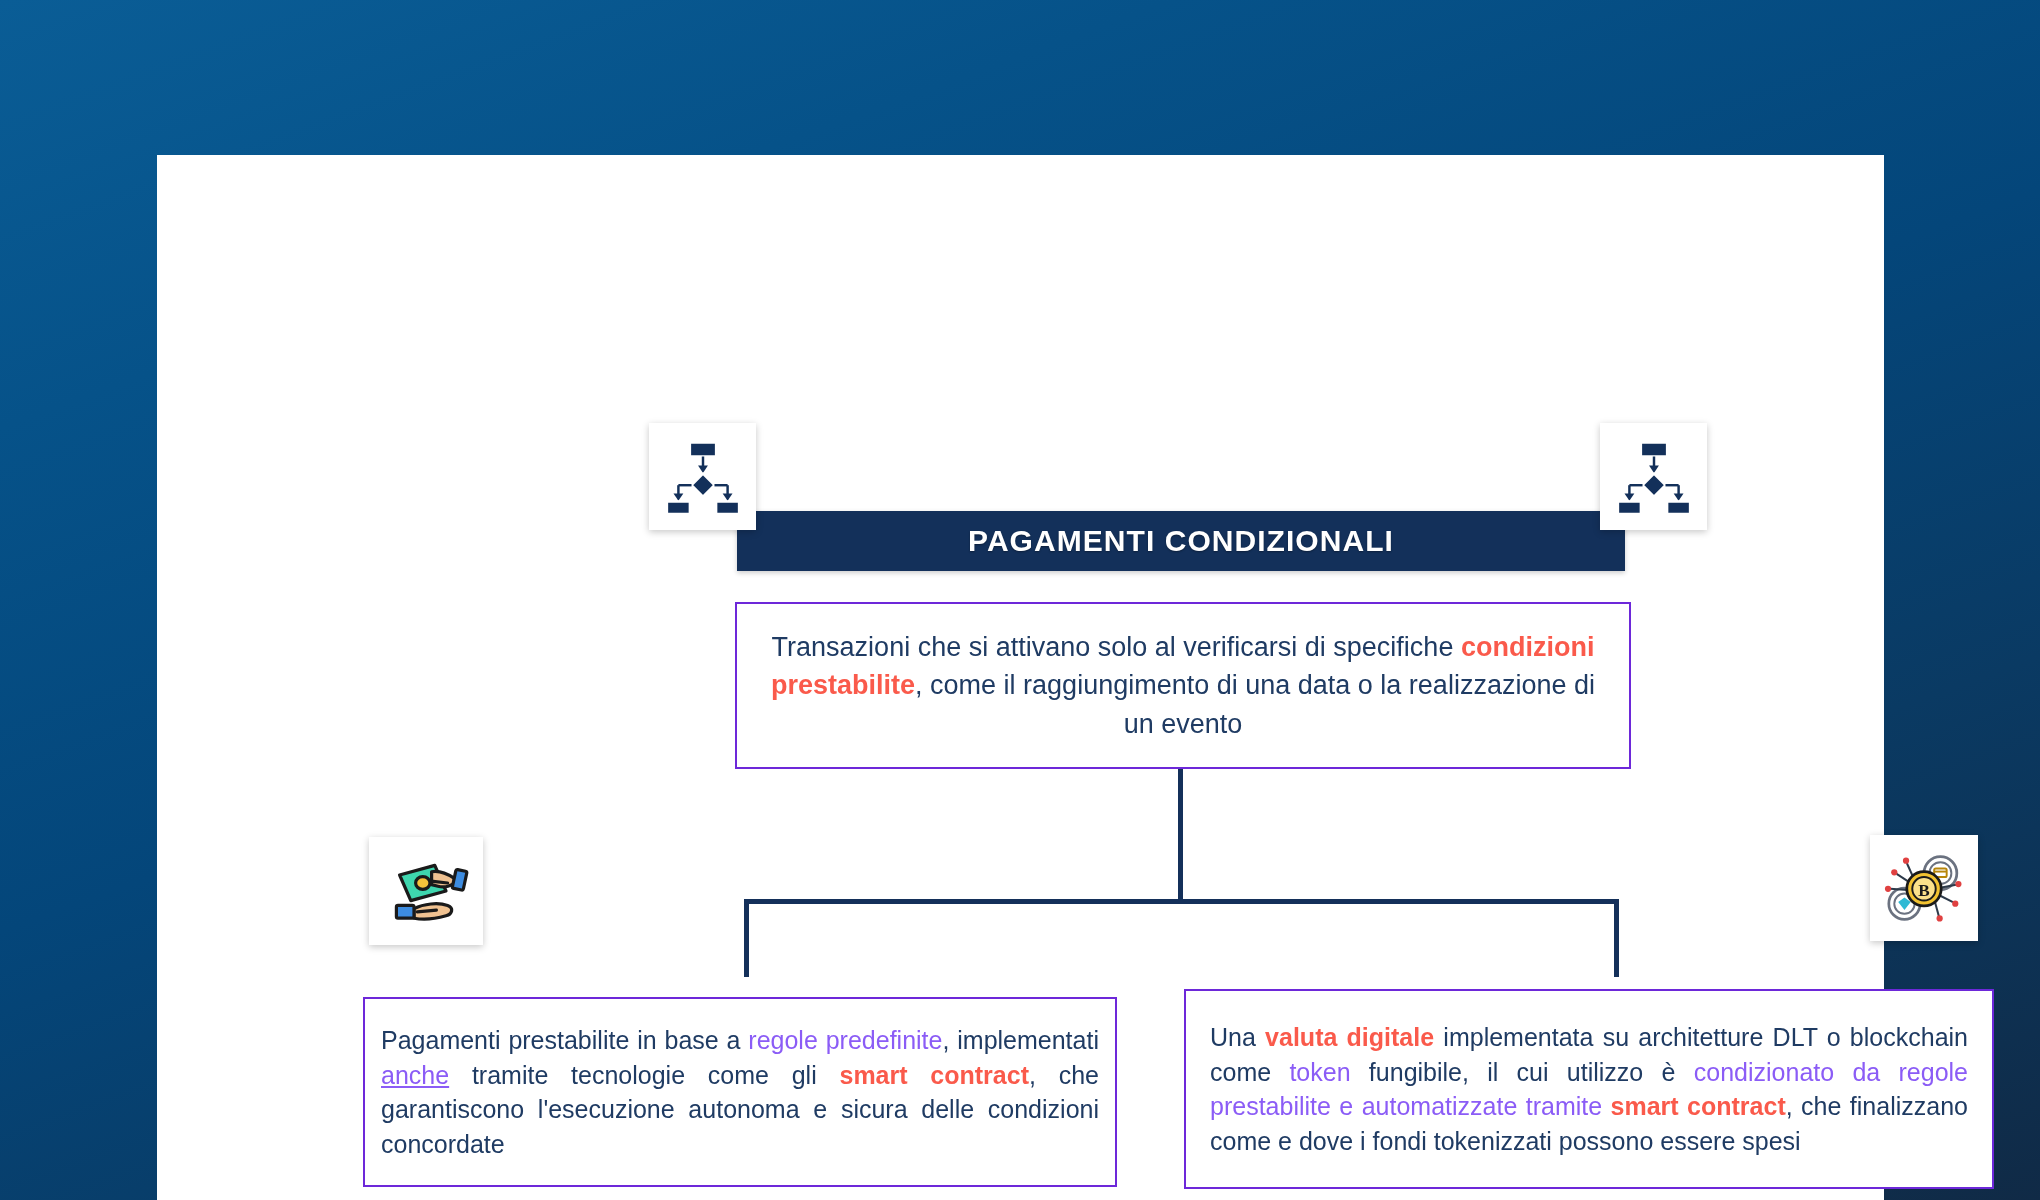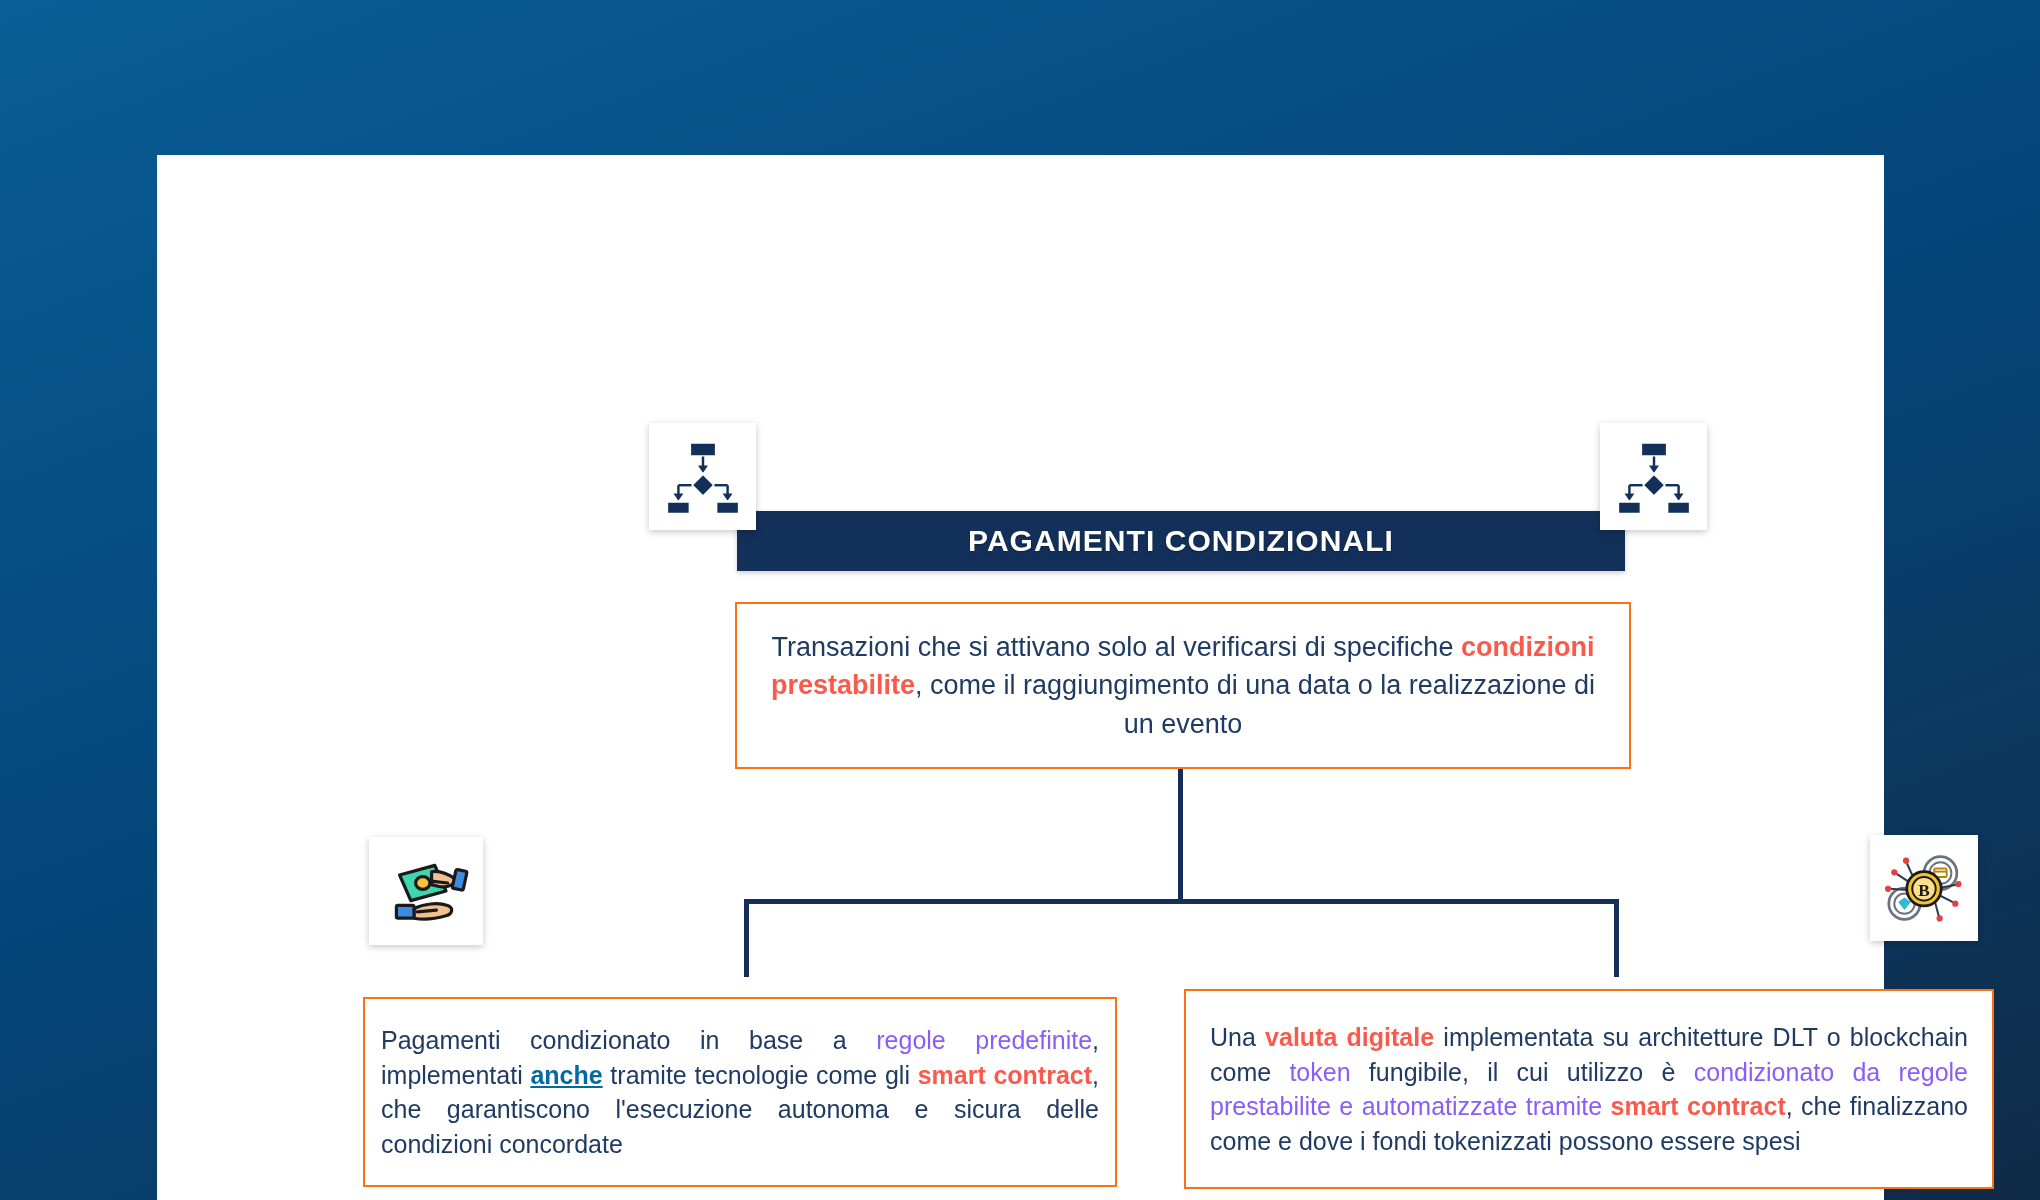--- a/index.html
+++ b/index.html
@@ -62,21 +62,21 @@
   #banner-left  { left: 305px;  top: 760px; width: 565px; height: 62px; }
   #banner-left .banner-label  { font-size: 27px; }
 
   #banner-right { left: 1147px; top: 760px; width: 565px; height: 62px; }
   #banner-right .banner-label { font-size: 27px; }
 
   
   .textbox {
     position: absolute;
     background: #ffffff;
-    border: 2px solid #f97316;
+    border: 2px solid #6d28d9;
     color: #1f3b63;
   }
   .textbox p { margin: 0; }
 
   #box-main {
     left: 578px;
     top: 447px;
     width: 896px;
     height: 167px;
     display: flex;
@@ -120,21 +120,21 @@
     text-align-last: left;
     font-size: 25px;
     line-height: 1.38;
     padding: 0 24px;
     width: 100%;
   }
 
   
   .hl        { color: #8b5cf6; }
   .hl-b      { color: #fa5a4b; font-weight: bold; }
-  .hl-bu     { color: #0369a1; font-weight: bold; text-decoration: underline; }
+  .hl-bu     { color: #8b5cf6; font-weight: normal; text-decoration: underline; }
 
   
   .icon-tile {
     position: absolute;
     background: #ffffff;
     box-shadow: 0 2px 7px rgba(0,0,0,0.22);
     display: flex;
     align-items: center;
     justify-content: center;
   }
@@ -161,21 +161,21 @@
 
     <div class="textbox" id="box-main">
       <p class="body">
         <span>Transazioni che si attivano solo al verificarsi di specifiche </span><span class="hl-b">condizioni prestabilite</span><span>, come il raggiungimento di una data o la realizzazione di un evento</span>
       </p>
     </div>
 
 
     <div class="textbox" id="box-left">
       <p class="body">
-        <span>Pagamenti condizionato in base a </span><span class="hl">regole predefinite</span><span>, implementati </span><span class="hl-bu">anche</span><span> tramite tecnologie come gli </span><span class="hl-b">smart contract</span><span>, che garantiscono l'esecuzione autonoma e sicura delle condizioni concordate</span>
+        <span>Pagamenti prestabilite in base a </span><span class="hl">regole predefinite</span><span>, implementati </span><span class="hl-bu">anche</span><span> tramite tecnologie come gli </span><span class="hl-b">smart contract</span><span>, che garantiscono l'esecuzione autonoma e sicura delle condizioni concordate</span>
       </p>
     </div>
 
 
     <div class="textbox" id="box-right">
       <p class="body">
         <span>Una </span><span class="hl-b">valuta digitale</span><span> implementata su architetture DLT o blockchain come </span><span class="hl">token</span><span> fungibile, il cui utilizzo è </span><span class="hl">condizionato da regole prestabilite e automatizzate tramite </span><span class="hl-b">smart contract</span><span>, che finalizzano come e dove i fondi tokenizzati possono essere spesi</span>
       </p>
     </div>
 

